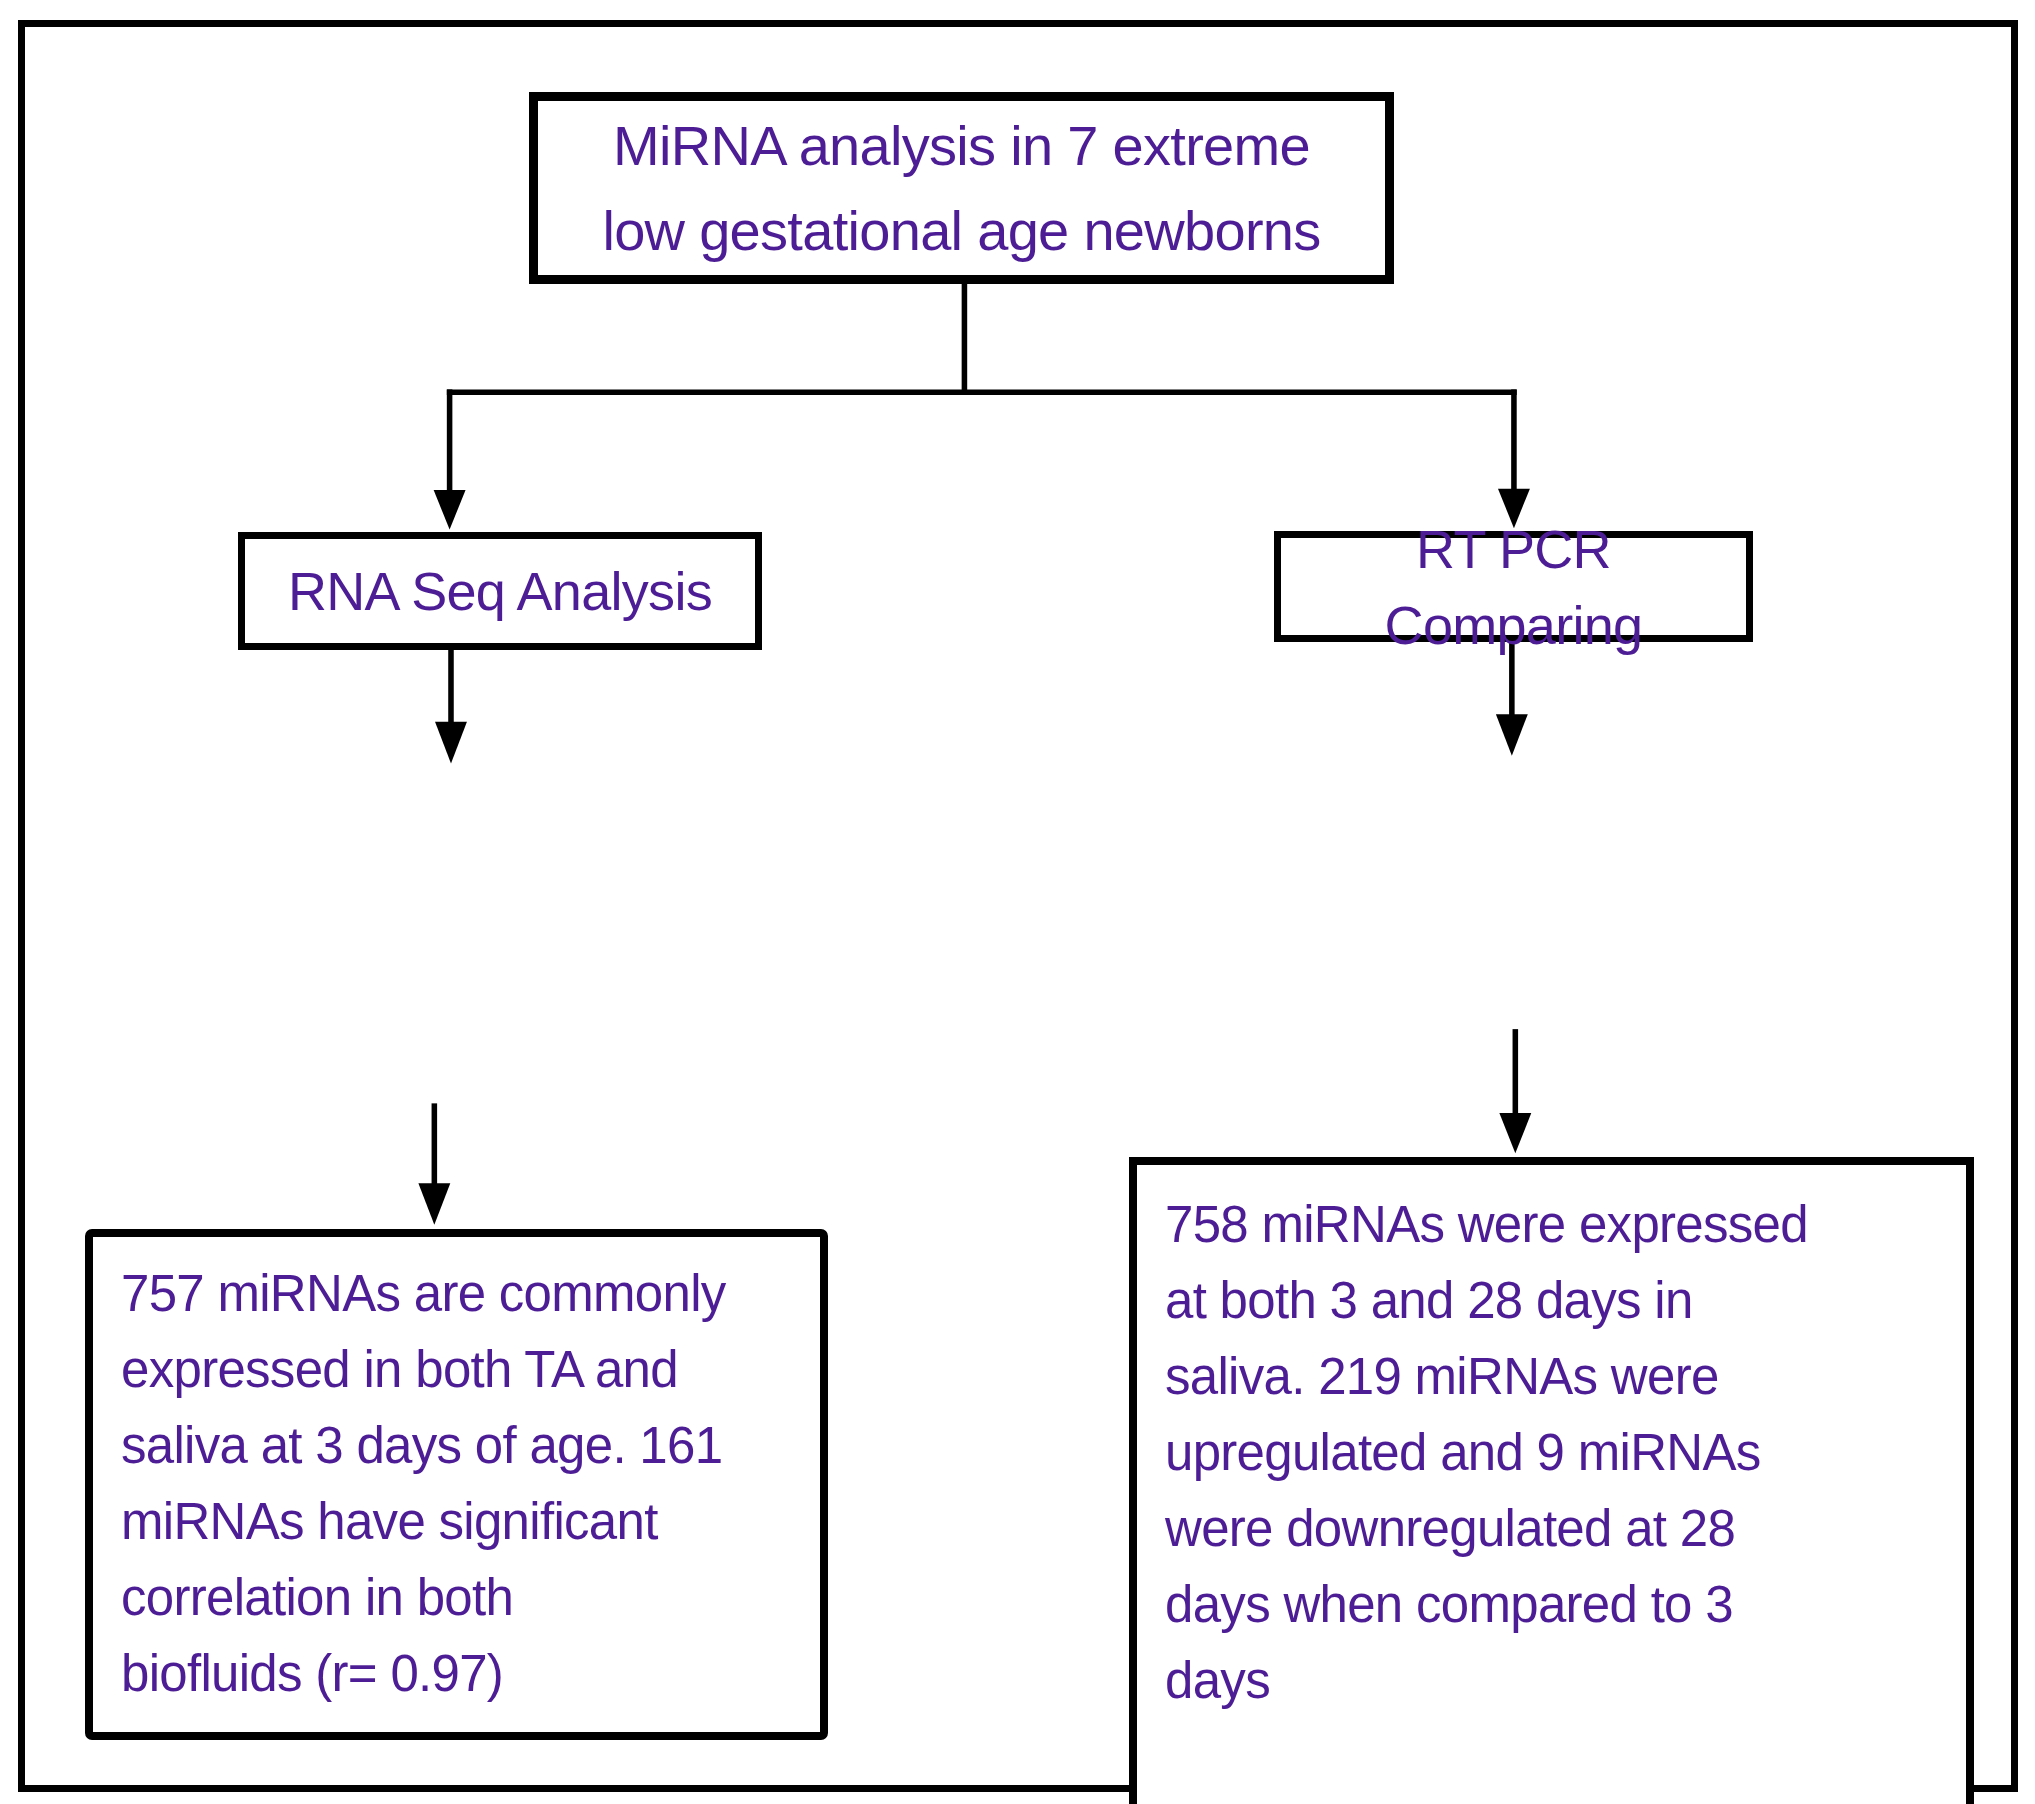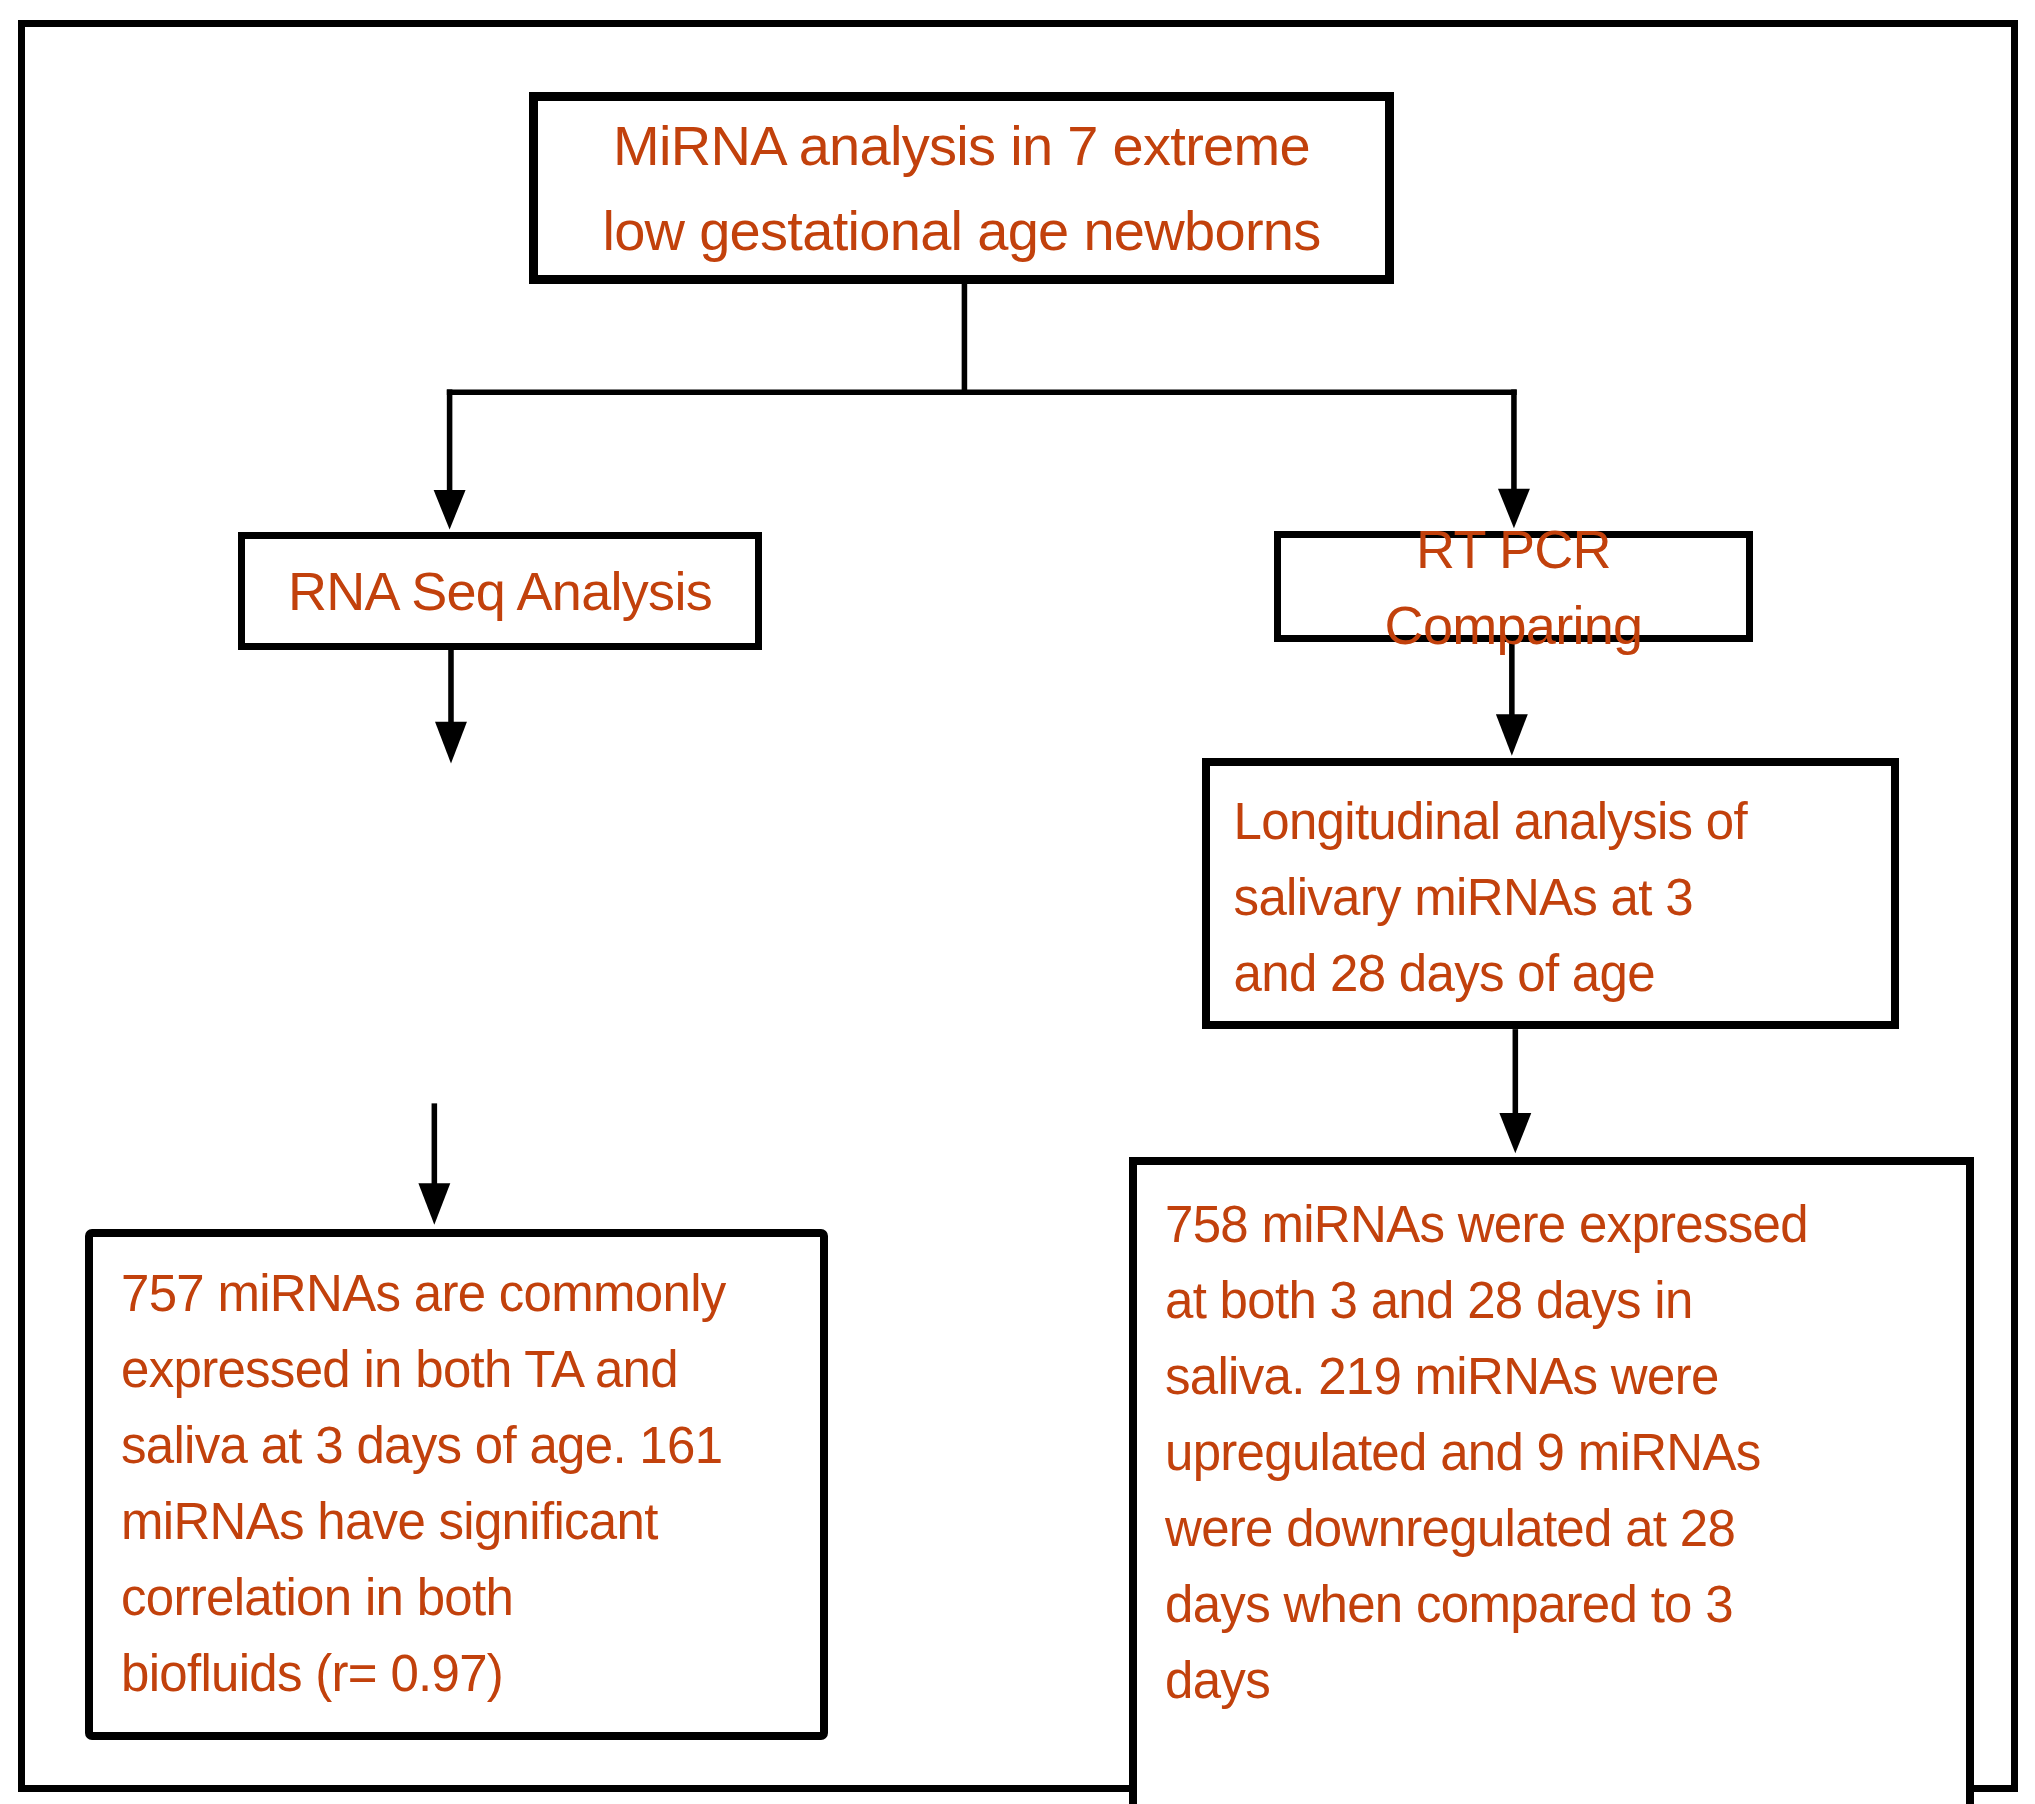--- a/index.html
+++ b/index.html
@@ -26,21 +26,21 @@
   }
   .node {
     position: absolute;
     box-sizing: border-box;
     background: #ffffff;
     border: 8.3px solid #000000;
     white-space: pre-line;
     letter-spacing: -0.7px;
     line-height: 76px;
     font-size: 51px;
-    color: #c2410c;
+    color: #4c1d95;
   }
   .node.center {
     display: flex;
     align-items: center;
     justify-content: center;
     text-align: center;
   }
   .node-root {
     left: 529px; top: 92px;
     width: 865px; height: 192px;
@@ -130,23 +130,20 @@
   </svg>
 
   <div class="node node-root center">MiRNA analysis in 7 extreme
 low gestational age newborns</div>
 
   <div class="node node-rnaseq center">RNA Seq Analysis</div>
 
   <div class="node node-rtpcr center">RT PCR Comparing</div>
 
 
-  <div class="node node-right-method">Longitudinal analysis of
-salivary miRNAs at 3
-and 28 days of age</div>
 
   <div class="node node-left-result">757 miRNAs are commonly
 expressed in both TA and
 saliva at 3 days of age. 161
 miRNAs have significant
 correlation in both
 biofluids (r= 0.97)</div>
 
   <div class="node node-right-result">758 miRNAs were expressed
 at both 3 and 28 days in

